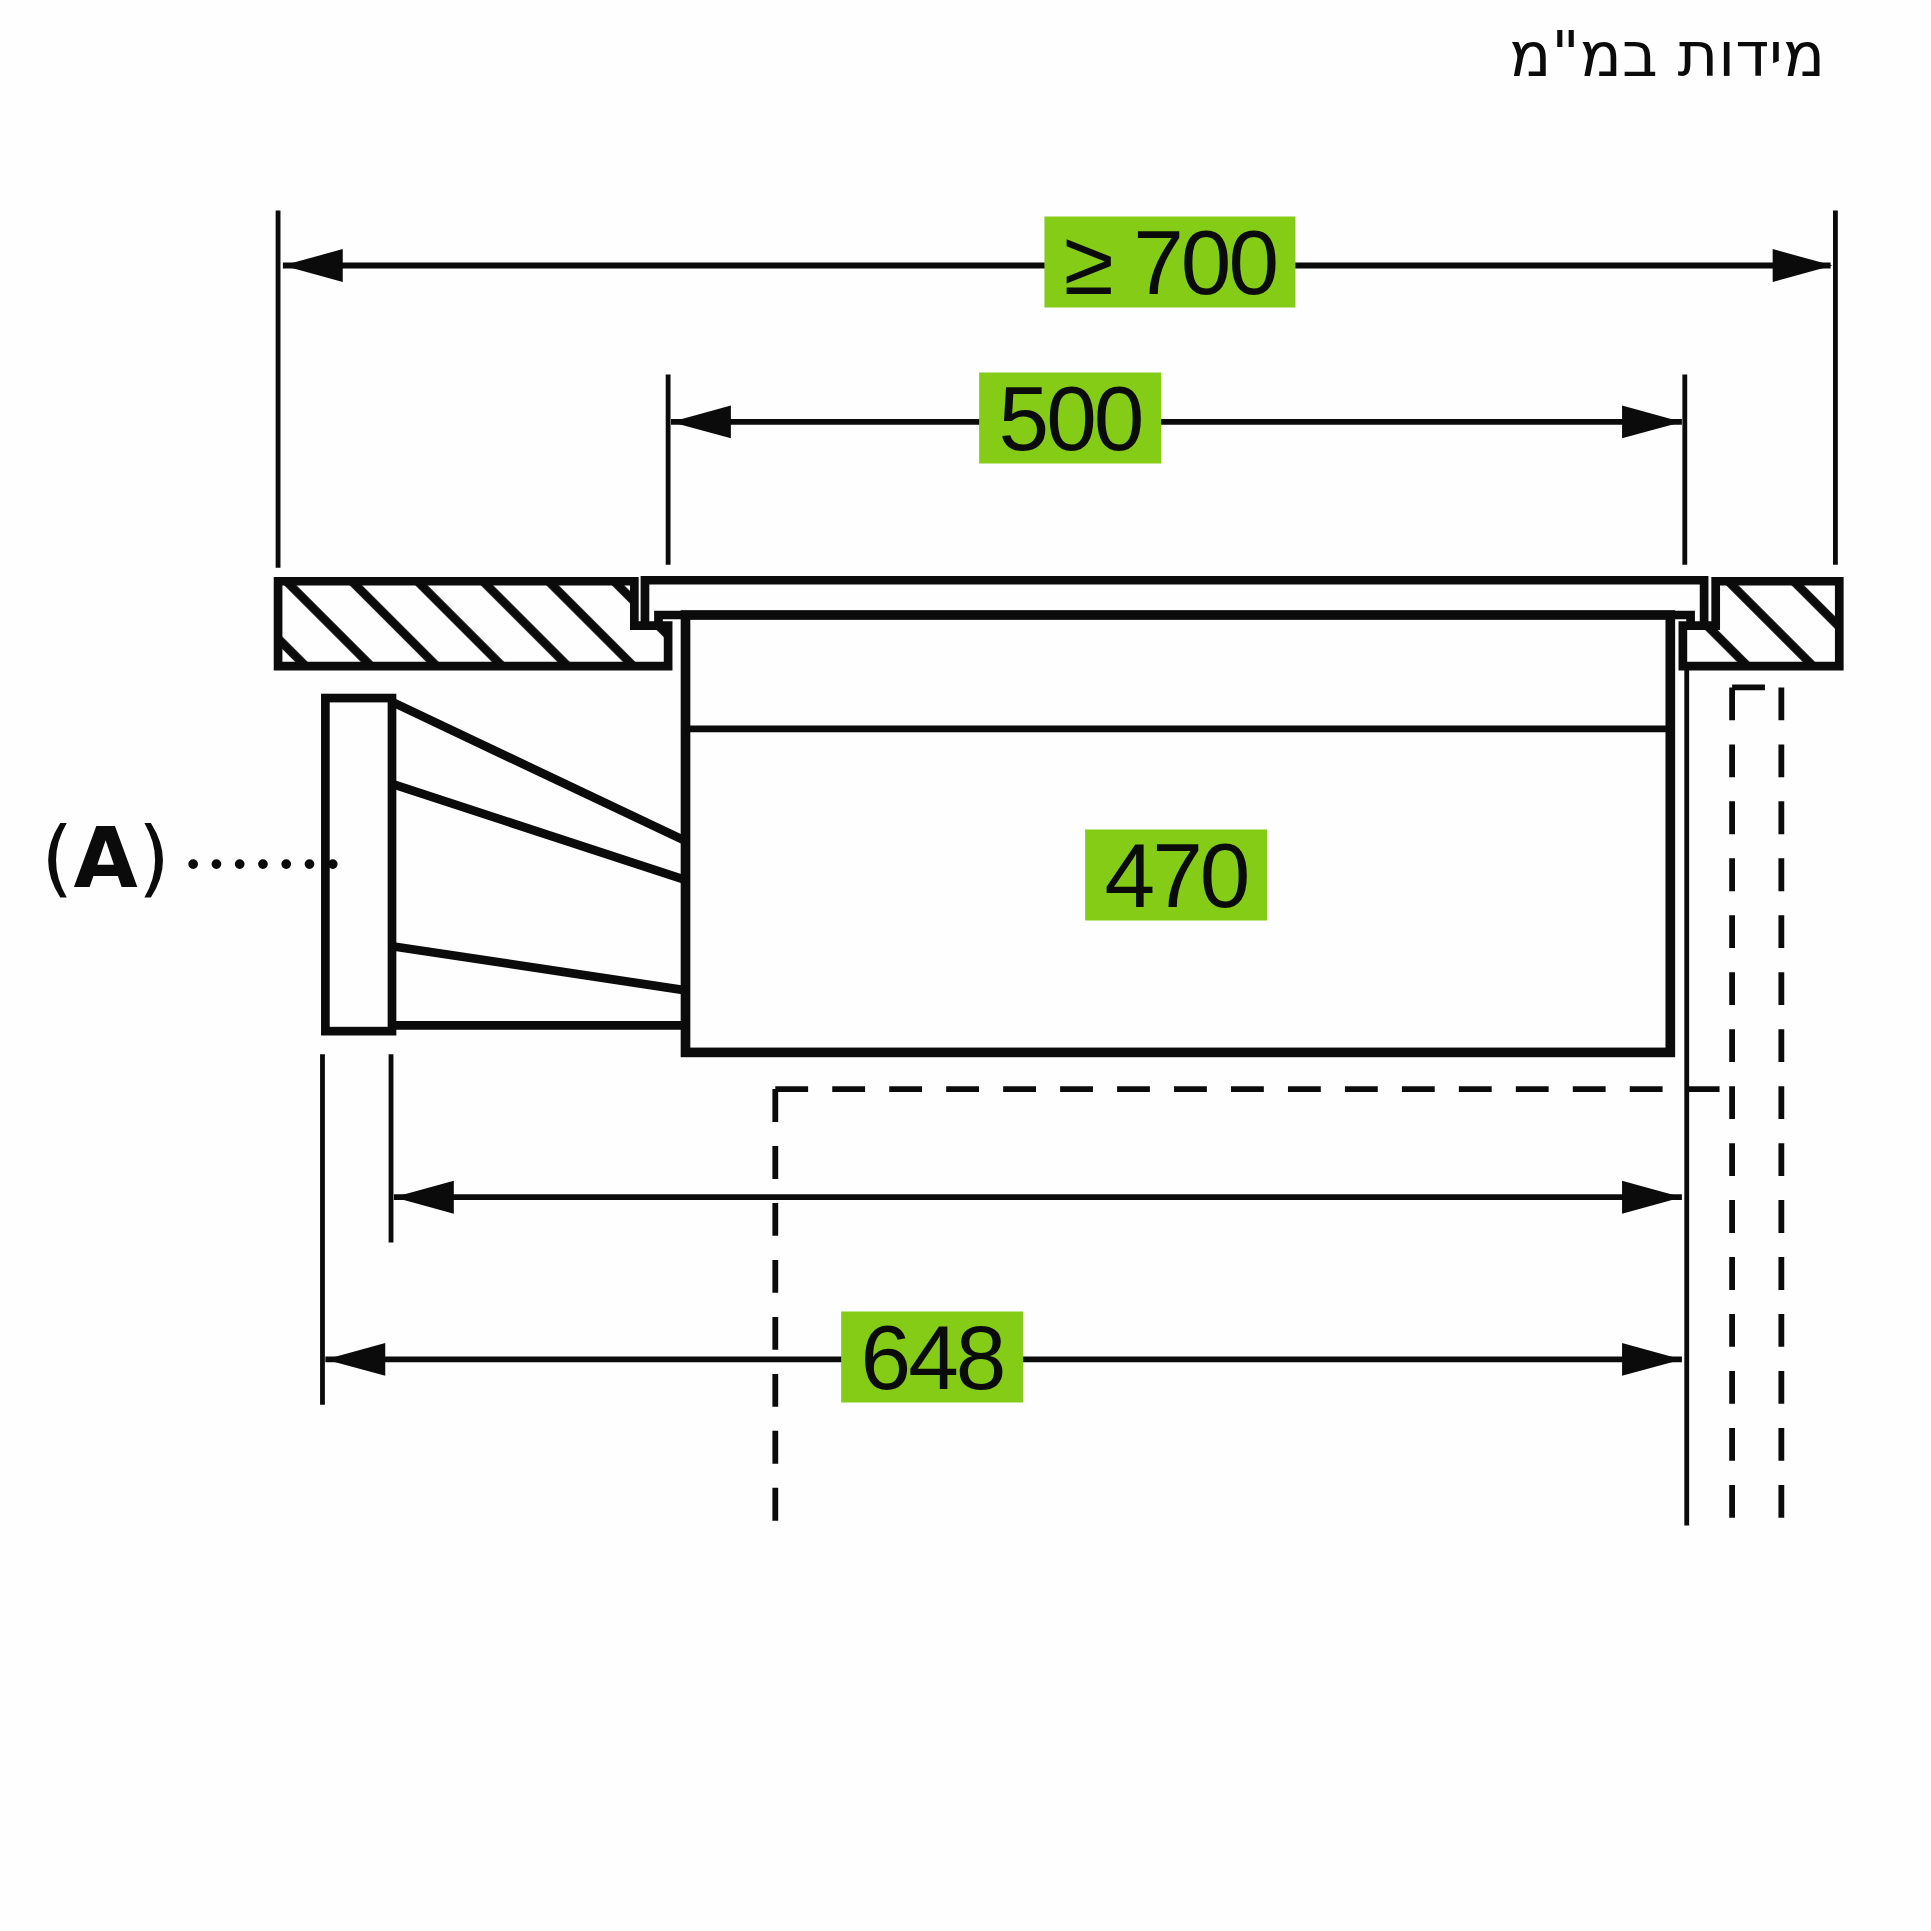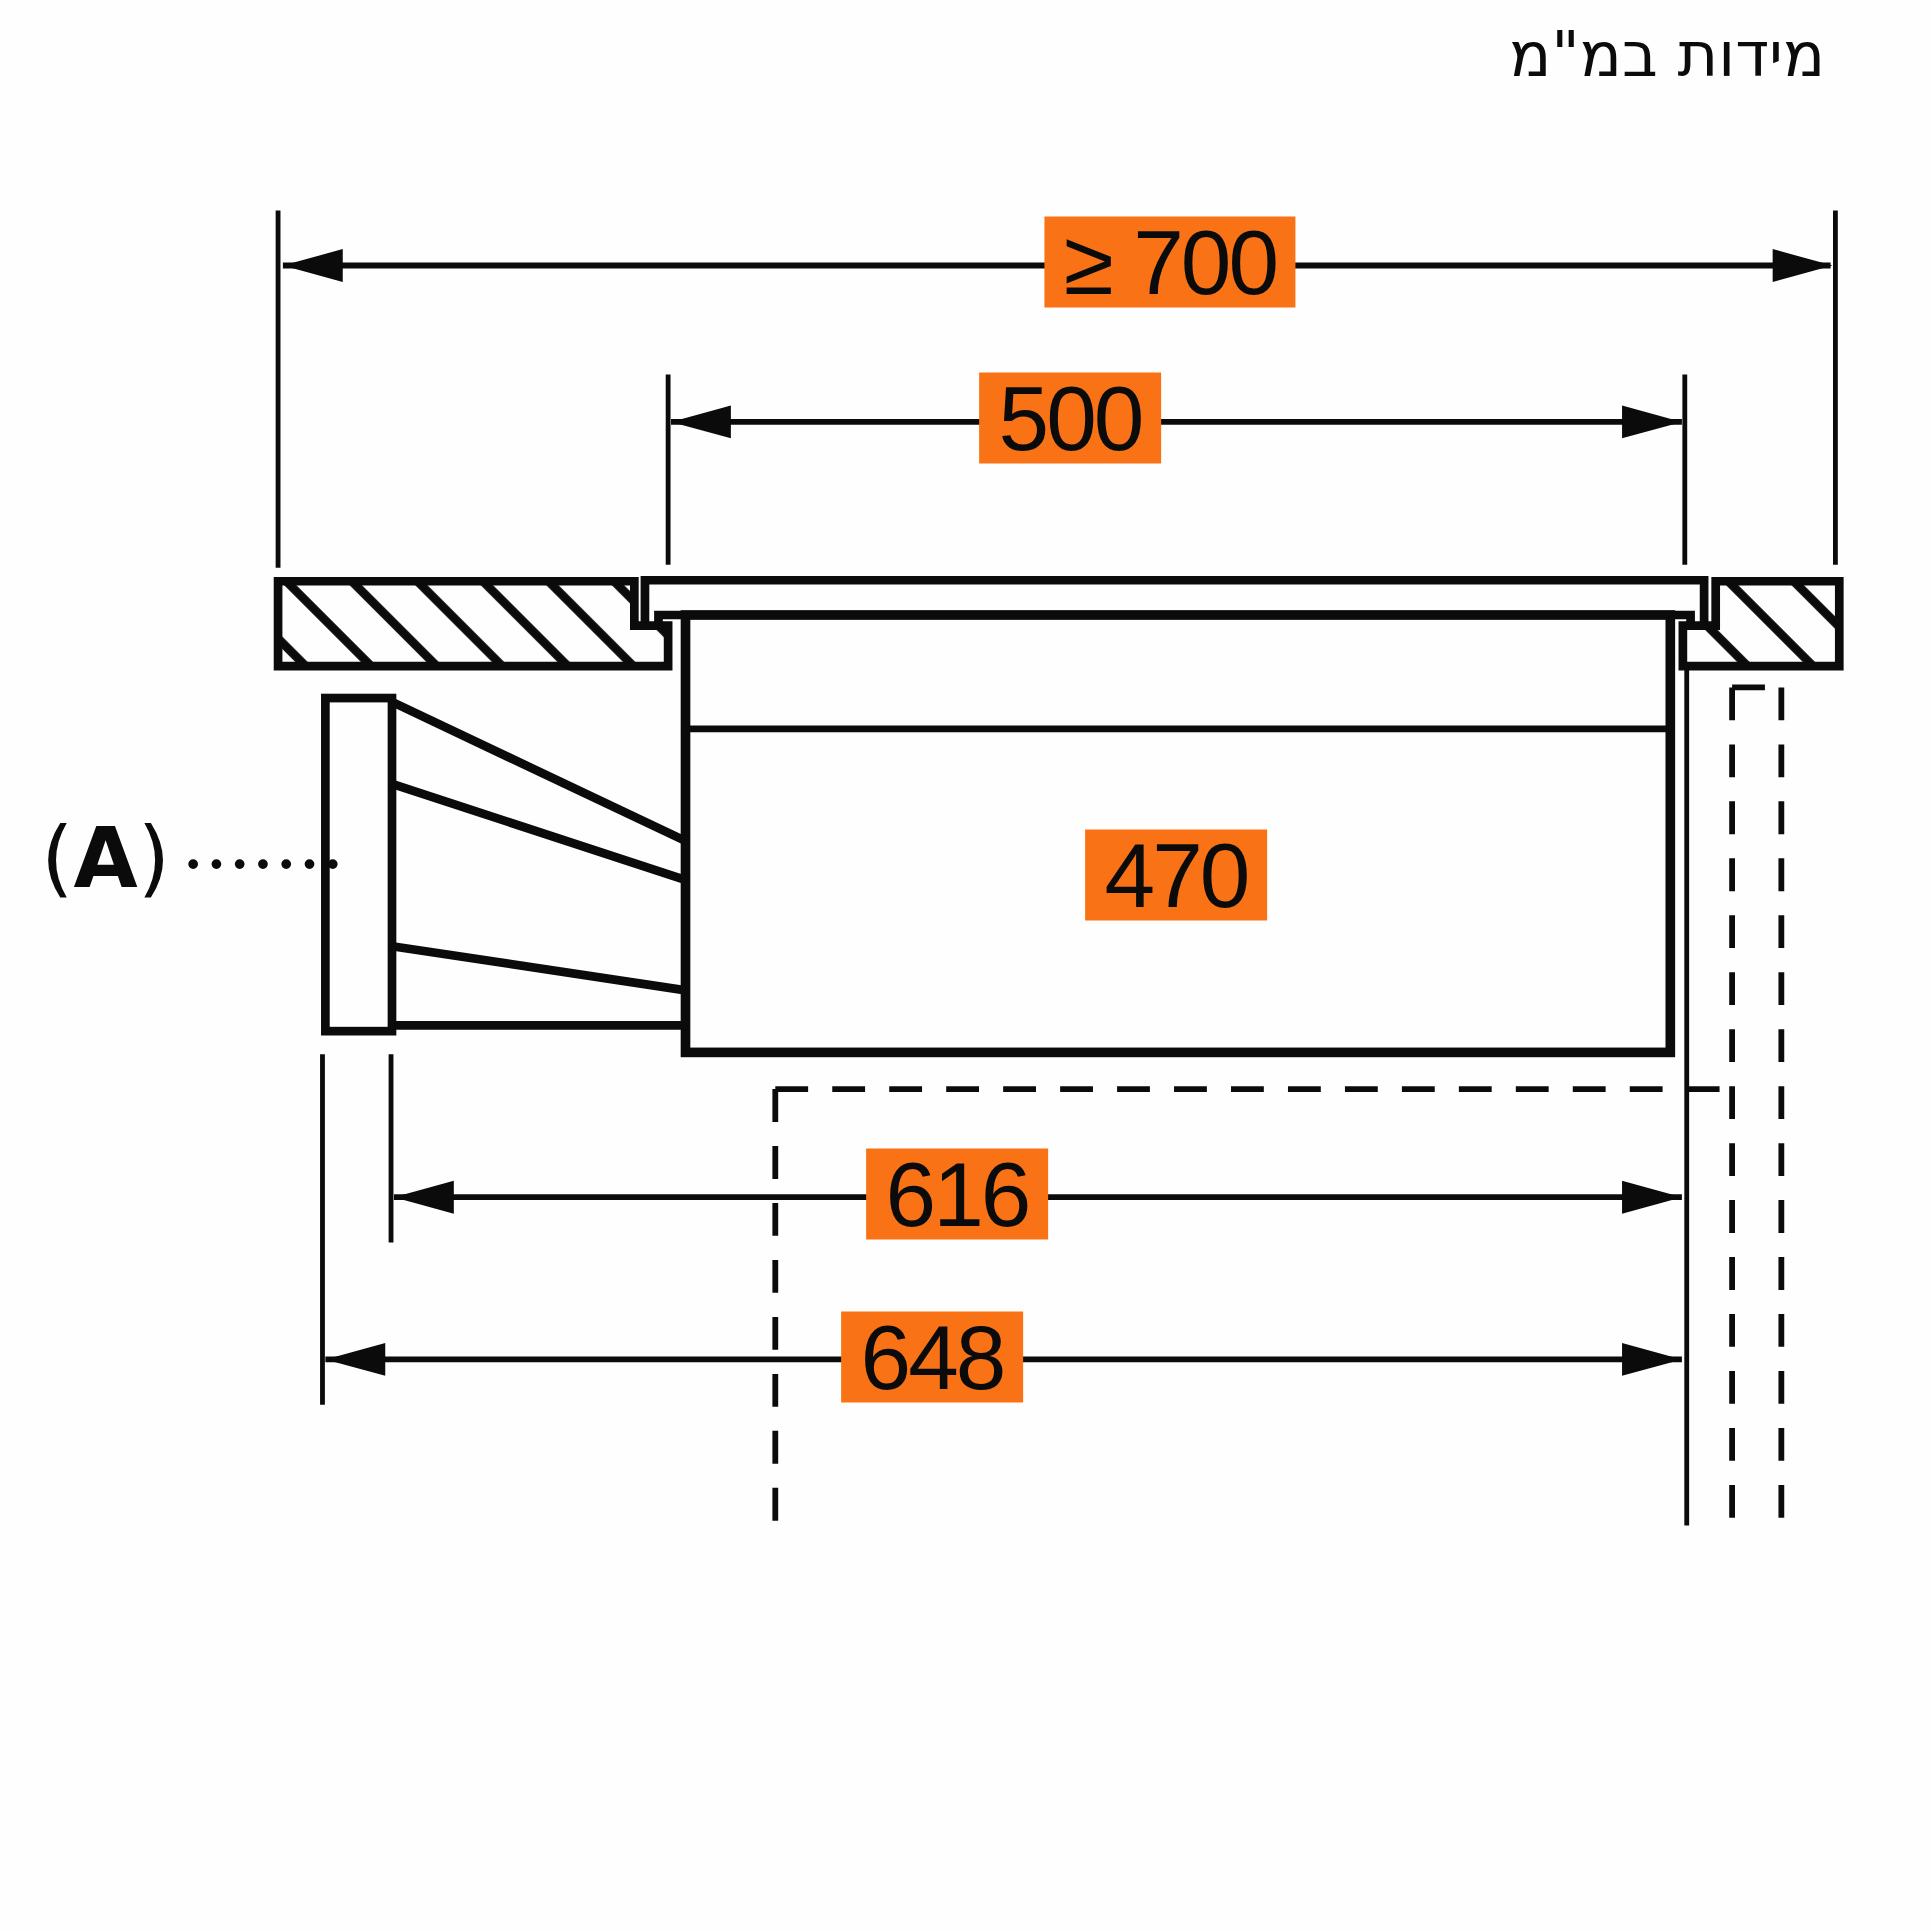--- a/index.html
+++ b/index.html
@@ -4,21 +4,21 @@
 <style>
   html,body{margin:0;padding:0;background:#ffffff;}
   #stage{
     position:relative;width:1931px;height:1931px;background:#fefefe;
     font-family:"Liberation Sans","DejaVu Sans",sans-serif;color:#0b0b0b;
     overflow:hidden;
   }
   #drawing{position:absolute;left:0;top:0;}
   .dimlabel{
     position:absolute;transform:translate(-50%,-50%);
-    background:#f97316;padding:0 19.3px;white-space:nowrap;
+    background:#84cc16;padding:0 19.3px;white-space:nowrap;
     font-size:91px;letter-spacing:-2.9px;line-height:1;
     font-family:"Liberation Sans","DejaVu Sans",sans-serif;
   }
   .hebrew{
     position:absolute;direction:rtl;white-space:nowrap;
     font-family:"DejaVu Sans","Liberation Sans",sans-serif;
     line-height:1.1;
   }
   #title-text{right:106px;top:21px;font-size:62px;}
   #footnote{right:104px;top:1726px;font-size:64px;}
@@ -95,21 +95,20 @@
       <line x1="1845" y1="712" x2="1845" y2="1585"></line>
       <line x1="1794" y1="712" x2="1845" y2="712"></line>
     </g>
 
     <line x1="200" y1="895" x2="348" y2="895" stroke-width="10" stroke-linecap="round" stroke-dasharray="0.1 24"></line>
   </svg>
 
   <div class="dimlabel" style="left:1170px;top:262px;">≥ 700</div>
   <div class="dimlabel" style="left:1070px;top:418px;">500</div>
   <div class="dimlabel" style="left:1176px;top:875px;text-align:right;">470</div>
-  <div class="dimlabel" style="left:957px;top:1194px;">616</div>
   <div class="dimlabel" style="left:932px;top:1357px;">648</div>
 
   <div id="title-text" class="hebrew">
     <span>מידות במ"מ</span>
   </div>
 
   <div id="callout-a"><span>(</span><span class="a-letter">A</span><span>)</span></div>
 
 
 </div>

